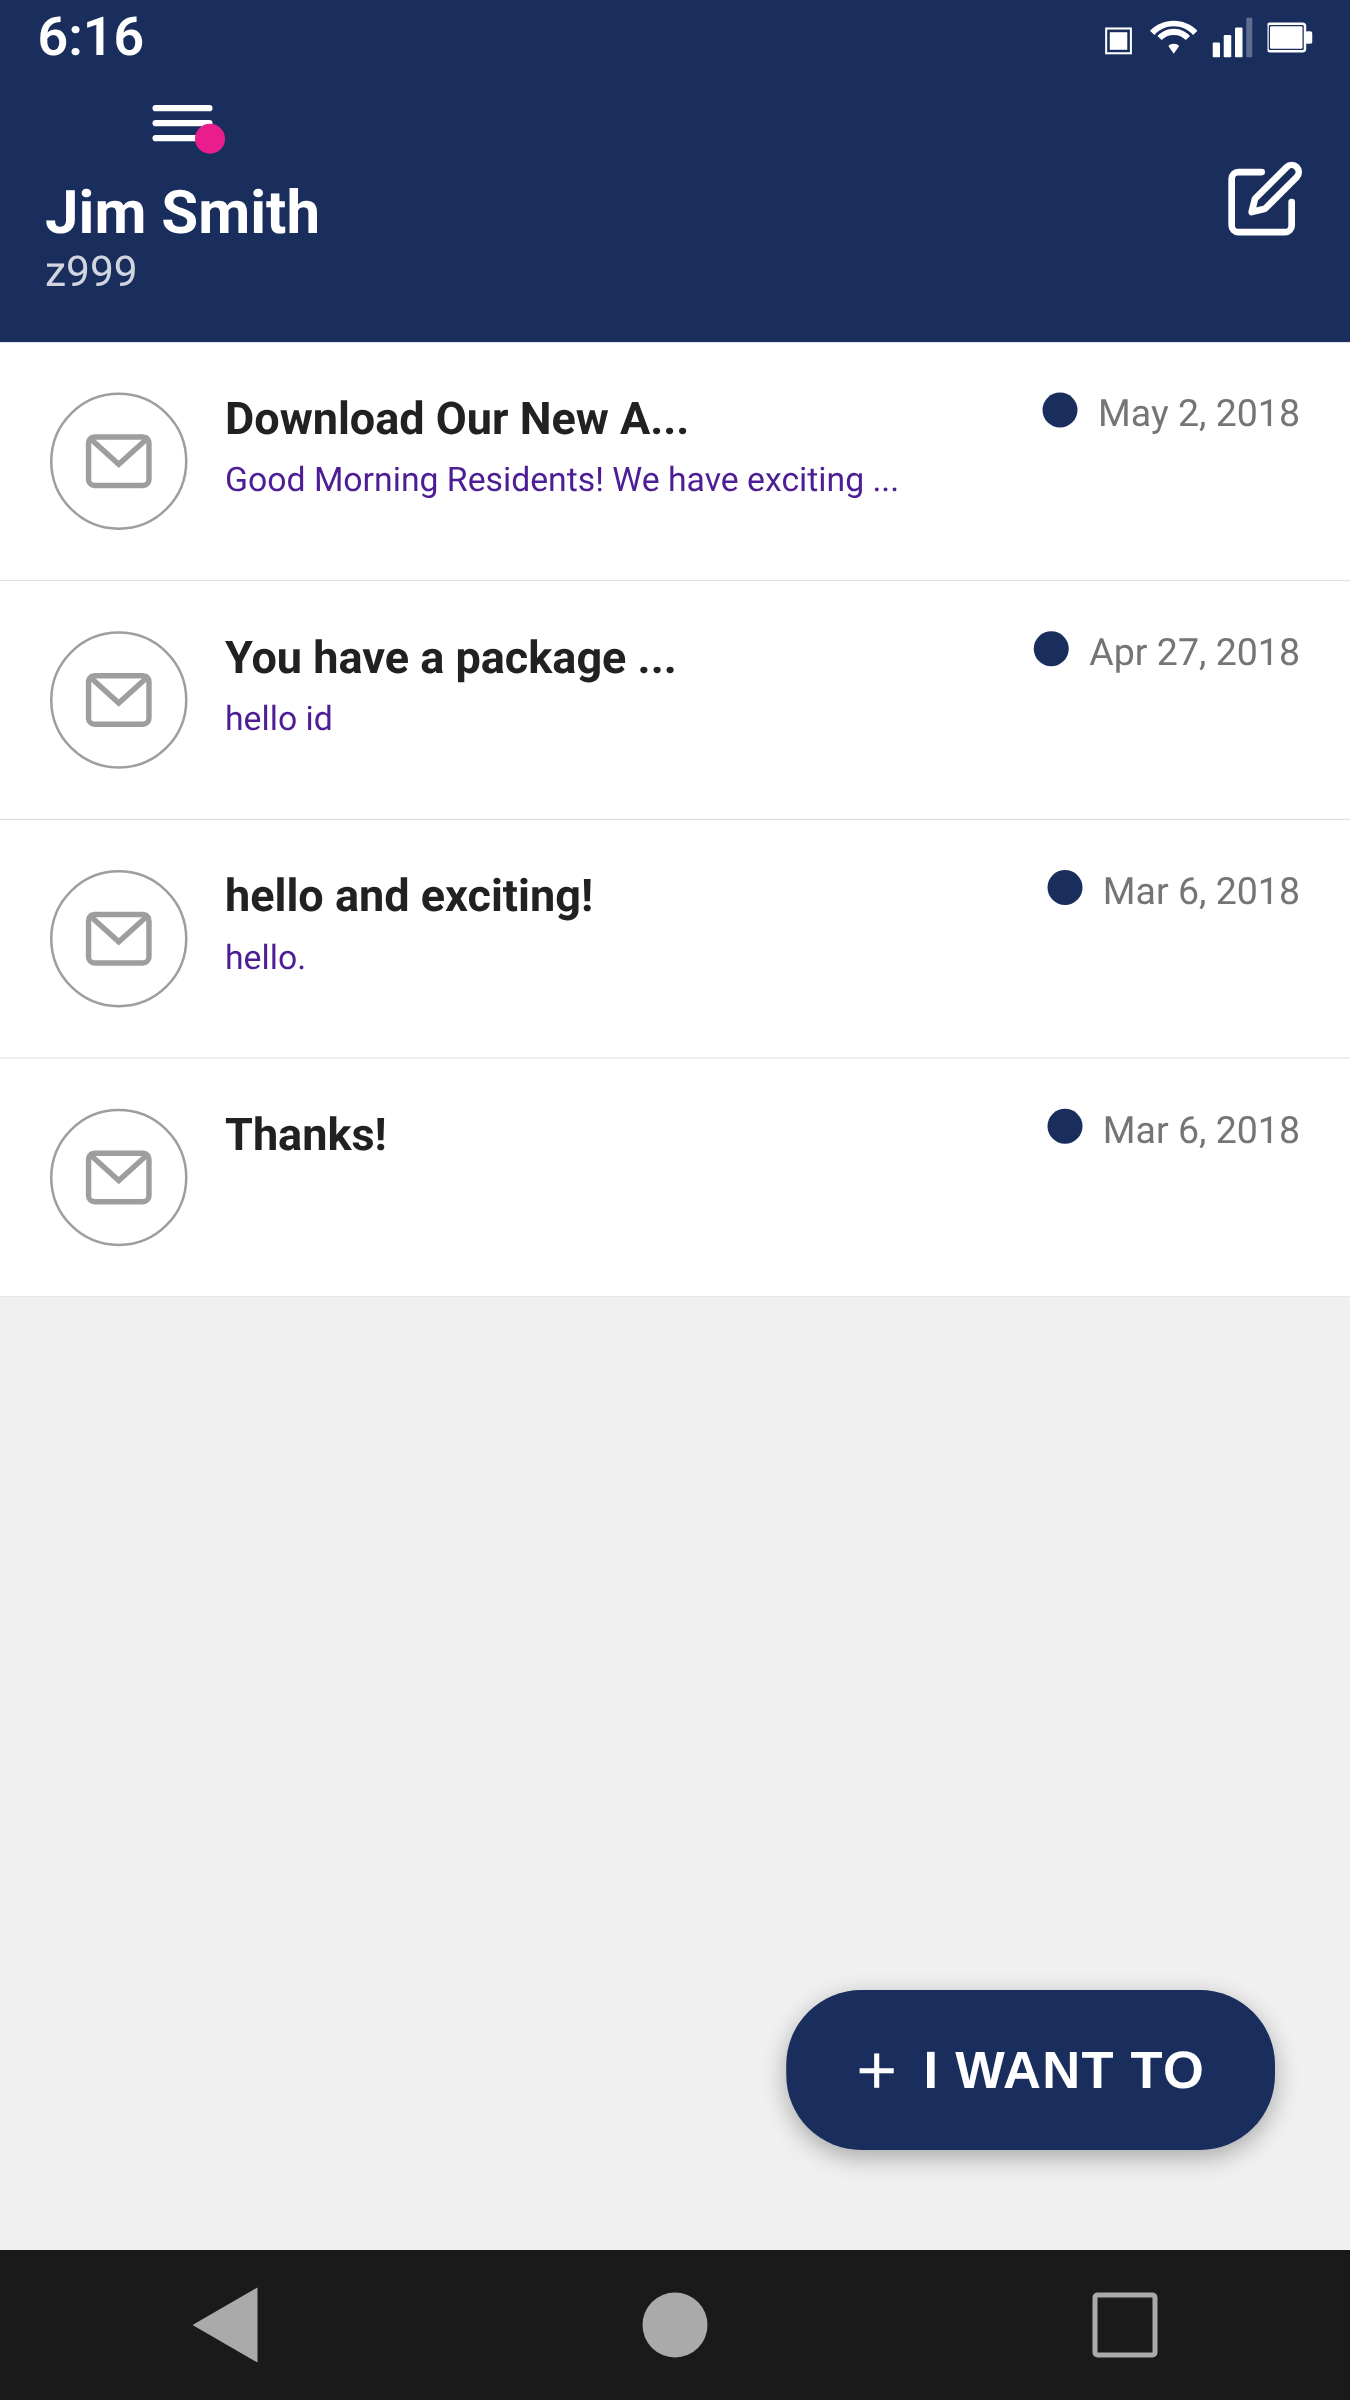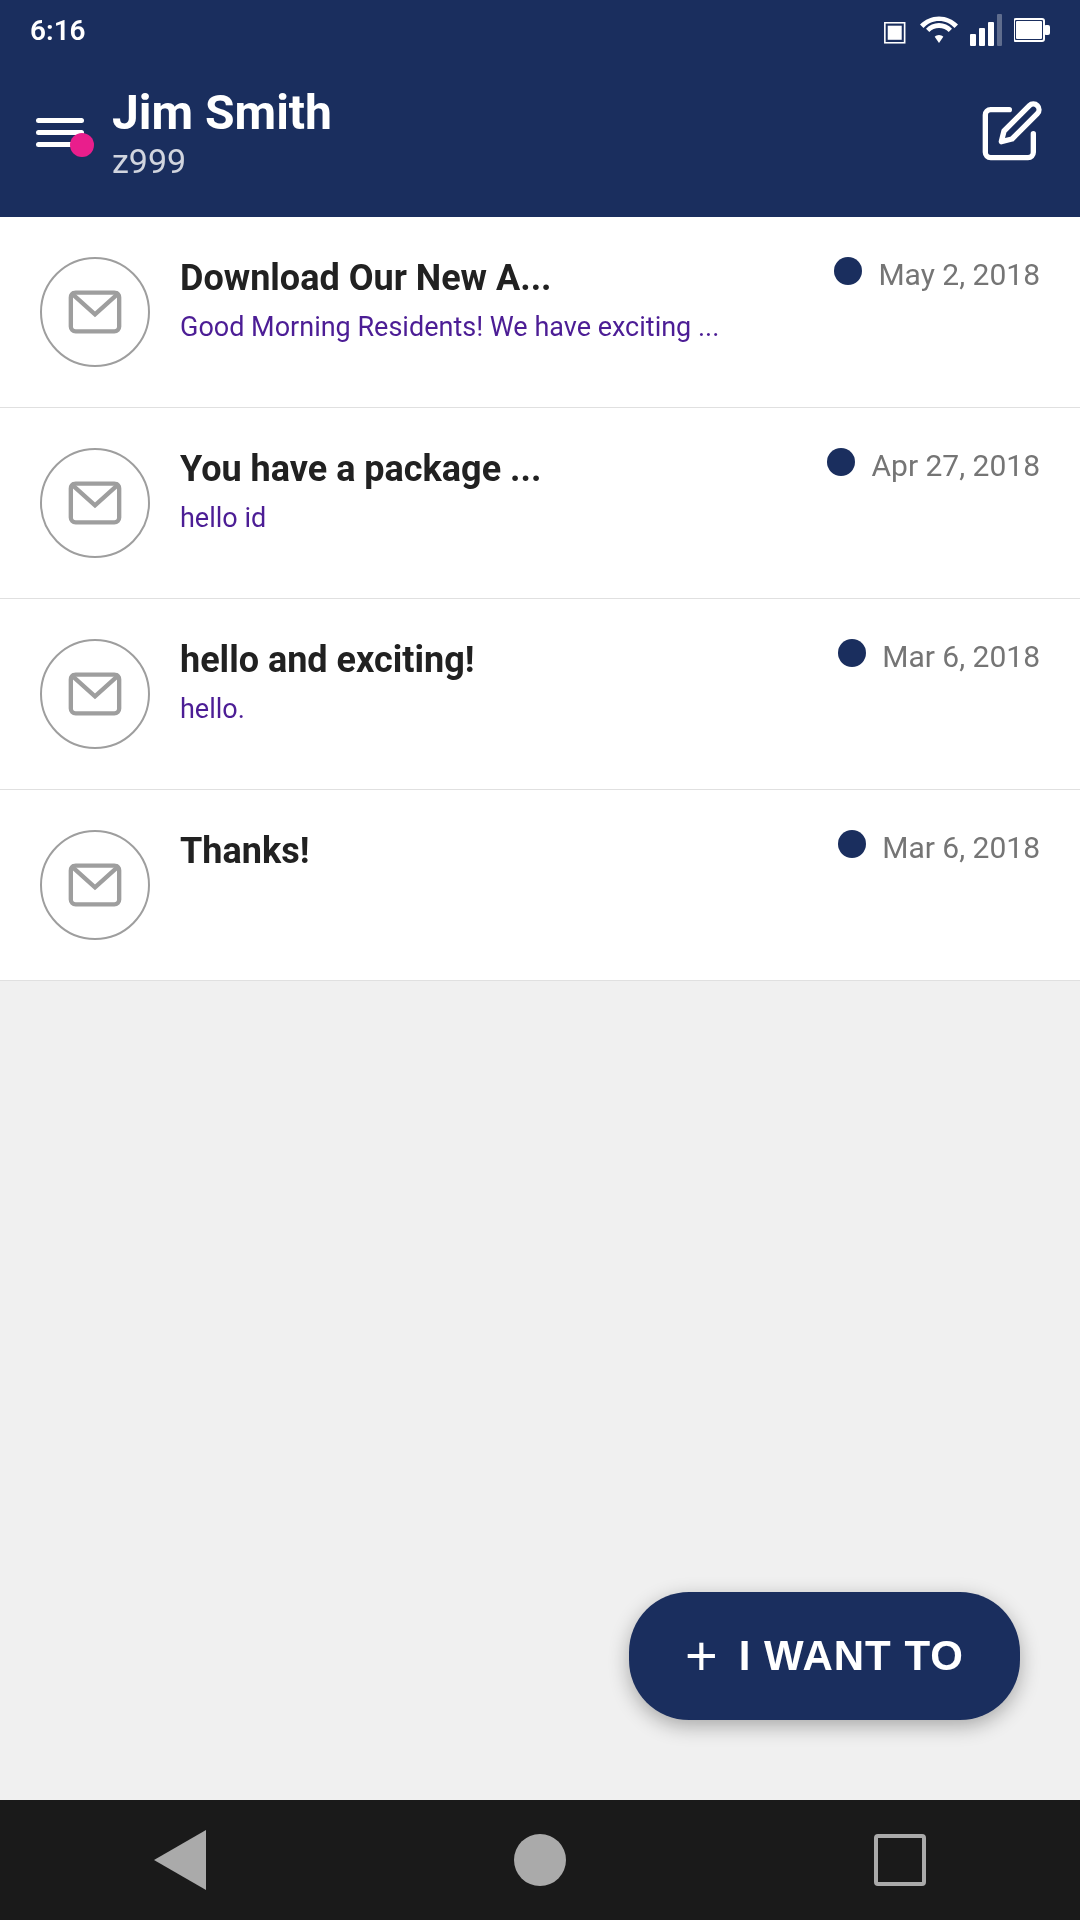--- a/index.html
+++ b/index.html
@@ -27,21 +27,21 @@
       align-items: center;
       justify-content: space-between;
       padding: 0 30px;
       color: white;
       font-size: 32px;
       font-weight: 500;
       flex-shrink: 0;
     }
 
     .status-bar-time {
-      font-size: 28px;
+      font-size: 43px;
       font-weight: 600;
     }
 
     .status-bar-icons {
       display: flex;
       align-items: center;
       gap: 12px;
     }
 
     
@@ -51,20 +51,21 @@
       display: flex;
       align-items: center;
       justify-content: space-between;
       flex-shrink: 0;
     }
 
     .header-left {
       display: flex;
       align-items: center;
       gap: 28px;
+      flex-direction: column;
     }
 
     .menu-icon-wrapper {
       position: relative;
       display: flex;
       flex-direction: column;
       gap: 7px;
       cursor: pointer;
     }
 

